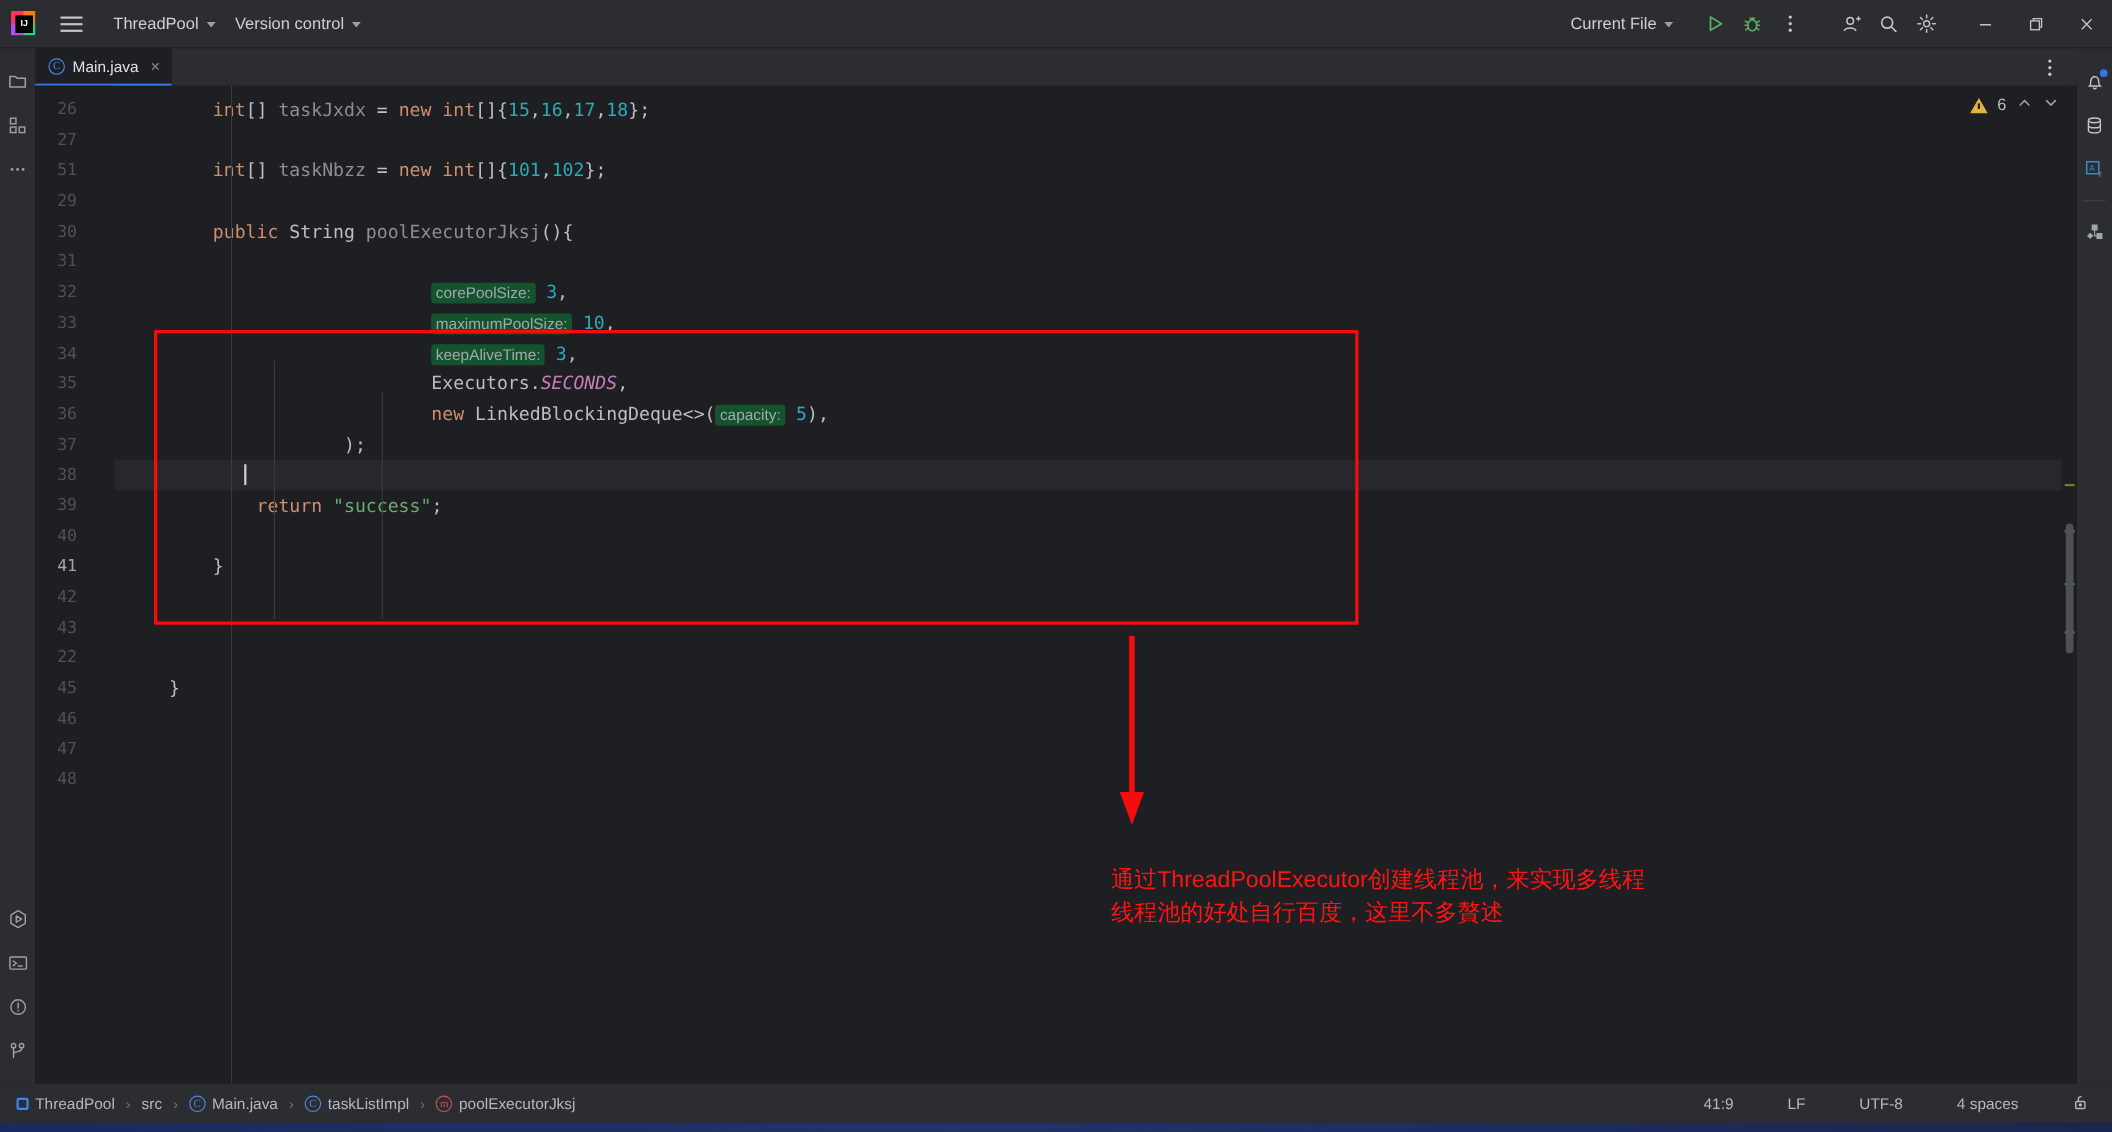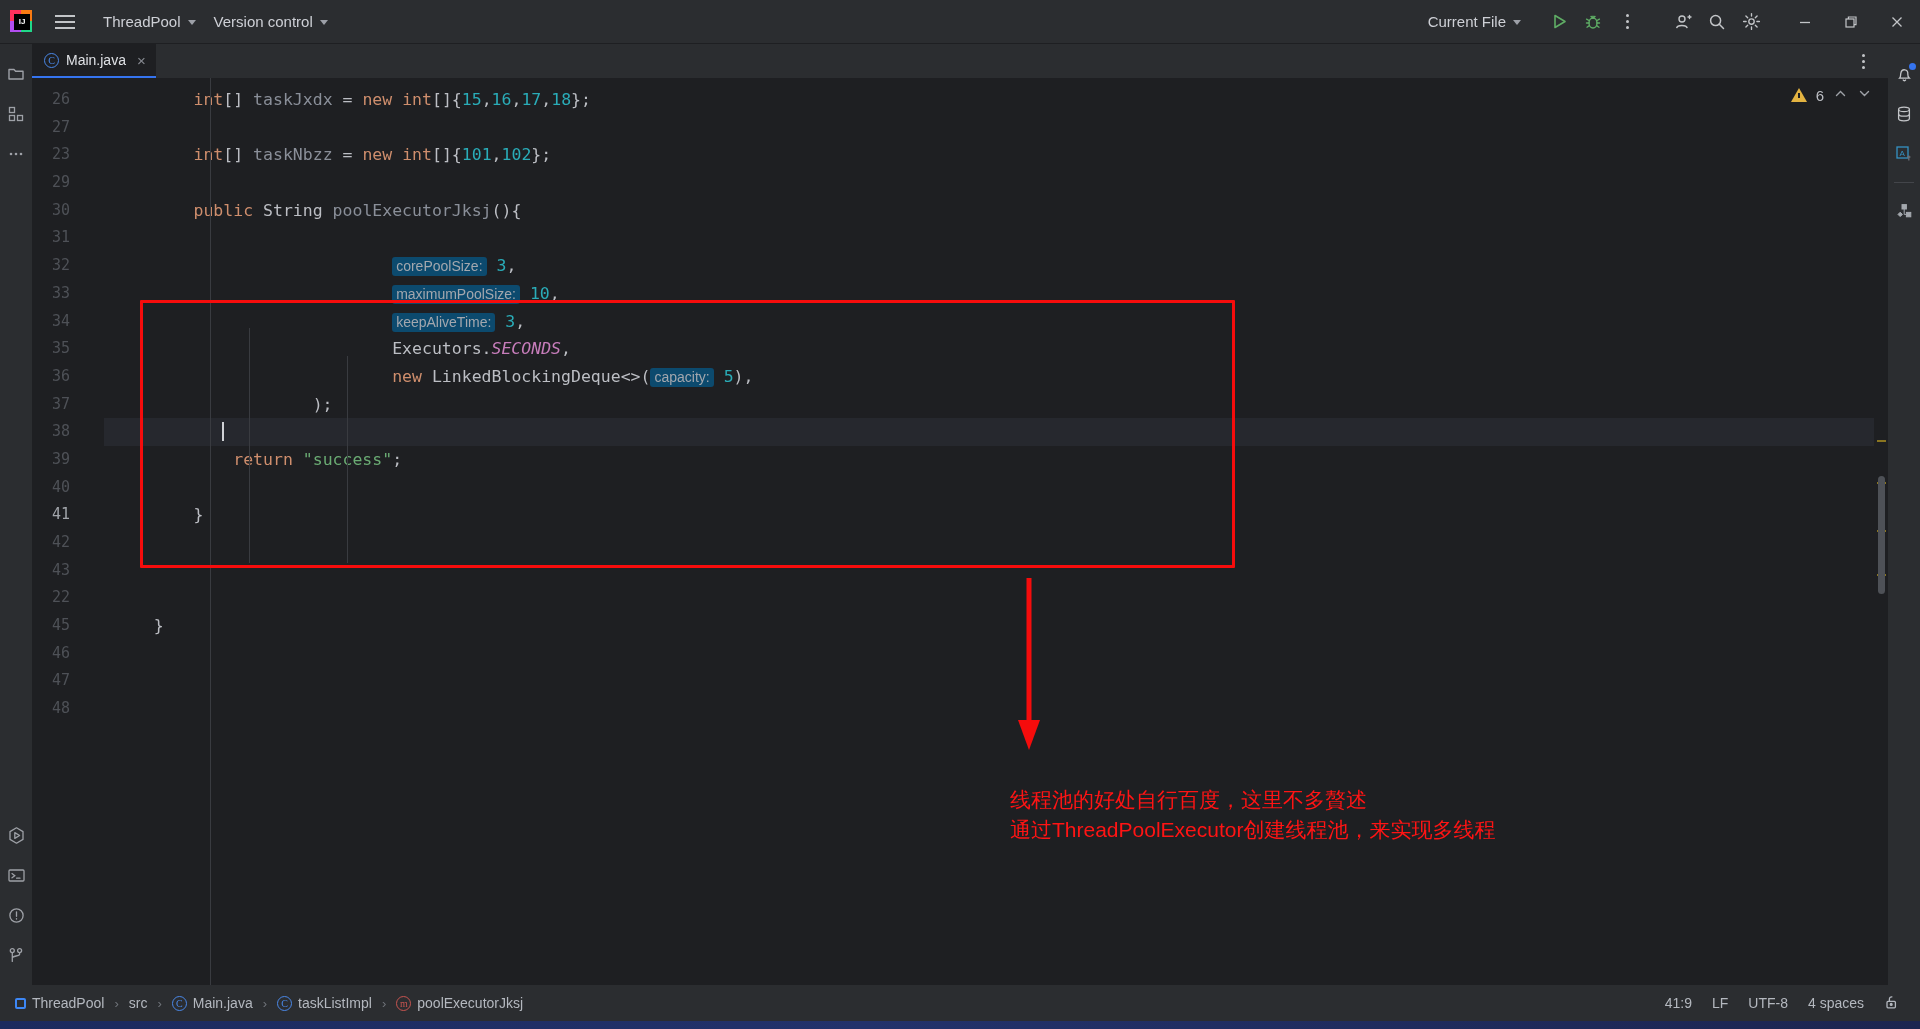--- a/index.html
+++ b/index.html
@@ -127,21 +127,21 @@
   
   .kw   { color:#cf8e6d; }
   .typ  { color:#bcbec4; }
   .id   { color:#bcbec4; }
   .num  { color:#2aacb8; }
   .str  { color:#6aab73; }
   .meth-decl { color:#8a8f99; }
   .stat { color:#c77dbb; font-style:italic; }
   .statm { color:#8f9aa6; font-style:italic; }
   .hint {
-    background:#0c4a6e; color:#a3a7ae; border-radius:3px;
+    background:#14532d; color:#a3a7ae; border-radius:3px;
     padding: 1px 4px 2px 4px; font-family:"Liberation Sans", sans-serif; font-size:14px;
   }
   .indent-guide {
     position:absolute; width:1px; background:#393b40; top:0; bottom:0;
   }
 
   
   .redbox {
     position:absolute; border:3px solid #f60c0c; pointer-events:none;
     border-radius: 1px;
@@ -182,21 +182,21 @@
   .crumbs { display:flex; align-items:center; gap:7px; }
   .crumb { display:flex; align-items:center; gap:6px; cursor:pointer; padding:2px 3px; border-radius:3px; white-space:nowrap; }
   .sep-ch { color:#6f7379; font-size:13px; }
   .sq-blue { width:11px;height:11px;border:2px solid #3d87f5; border-radius:2px; flex:none; }
   .circ {
     width:15px;height:15px;border-radius:50%;border:1.6px solid #4a88e8;color:#4a88e8;
     font-size:10px; display:flex;align-items:center;justify-content:center;
     font-family:"Liberation Serif", serif; flex:none;
   }
   .circ.m { border-color:#c75450; color:#c75450; }
-  .st-right { margin-left:auto; display:flex; align-items:center; gap:12px; padding-right:6px; }
+  .st-right { margin-left:auto; display:flex; align-items:center; gap:41px; padding-right:6px; }
   .st-item { cursor:pointer; padding:2px 4px; border-radius:3px; white-space:nowrap; }
   .taskbar-strip {
     height: 8px; background: linear-gradient(90deg,#1b2a5e 0%, #22326b 45%, #1c2550 100%);
   }
 </style>
 </head>
 <body>
 
 <div id="app">
 
@@ -358,21 +358,21 @@
               </div>
           </div>
         </div>
       </div>
 
       <div class="editor-wrap">
 
         <div class="gutter" id="gutter">
             <div class="ln">26</div>
             <div class="ln">27</div>
-            <div class="ln">23</div>
+            <div class="ln">51</div>
             <div class="ln">29</div>
             <div class="ln">30</div>
             <div class="ln">31</div>
             <div class="ln">32</div>
             <div class="ln">33</div>
             <div class="ln">34</div>
             <div class="ln">35</div>
             <div class="ln">36</div>
             <div class="ln">37</div>
             <div class="ln">38</div>
@@ -415,22 +415,22 @@
           </div>
 
         <div class="redbox" style="left:108px; top:222px; width:1095px; height:268px;"></div>
 
         <svg class="redarrow" style="left:985px; top:500px;" width="40" height="200" viewBox="0 0 40 200">
           <path d="M12 0 V145" stroke="#f60c0c" stroke-width="5"></path>
           <path d="M12 172 L1 142 H23 Z" fill="#f60c0c"></path>
         </svg>
 
         <div class="anno-text" style="left:978px; top:707px;">
+          <div>通过ThreadPoolExecutor创建线程池，来实现多线程</div>
           <div>线程池的好处自行百度，这里不多贅述</div>
-          <div>通过ThreadPoolExecutor创建线程池，来实现多线程</div>
         </div>
 
         <div class="inspect">
           <span class="warn-tri"></span>
           <span>6</span>
           <span>
             <svg width="15" height="15" viewBox="0 0 15 15" stroke="#9ea1a7" stroke-width="1.4" fill="none" stroke-linecap="round">
                 <path d="M3.5 9.5 L7.5 5.5 L11.5 9.5"></path>
               </svg>
           </span>

